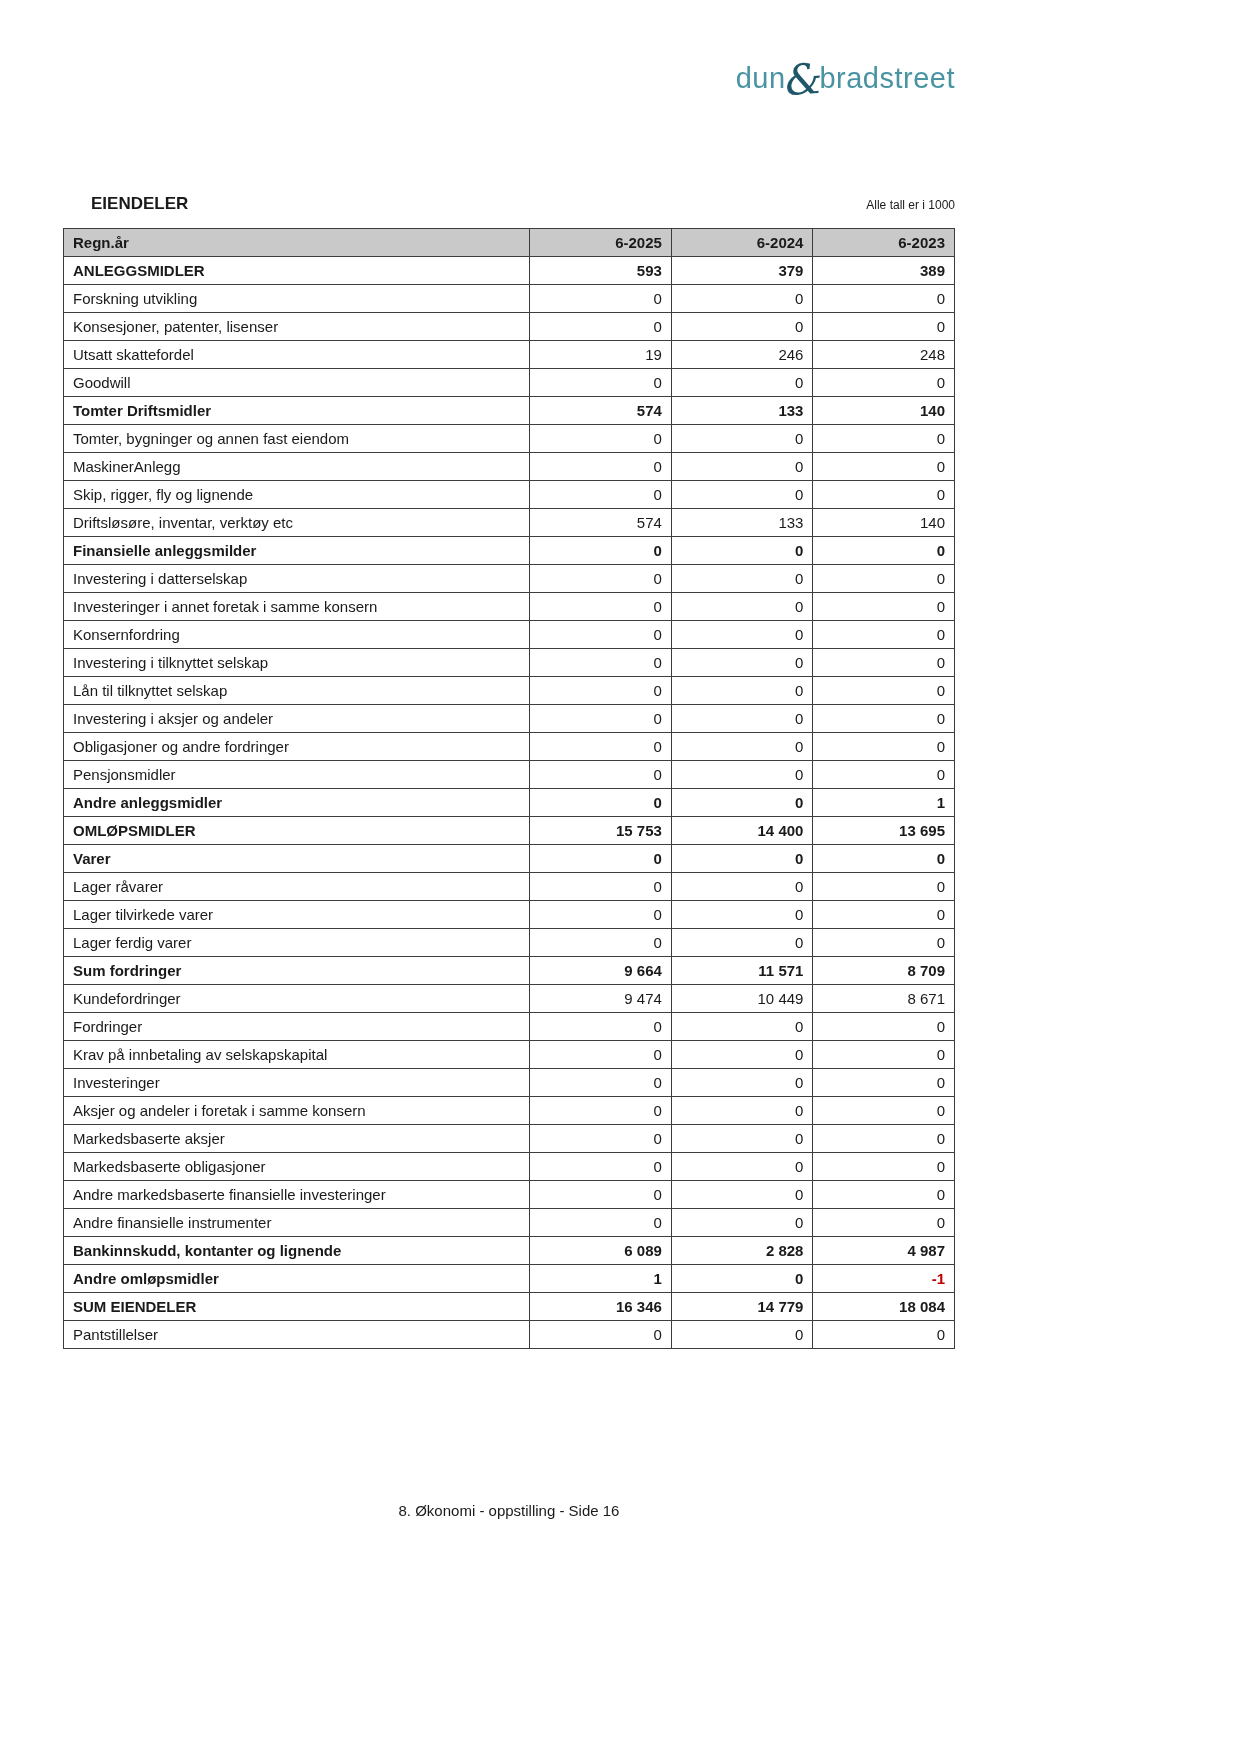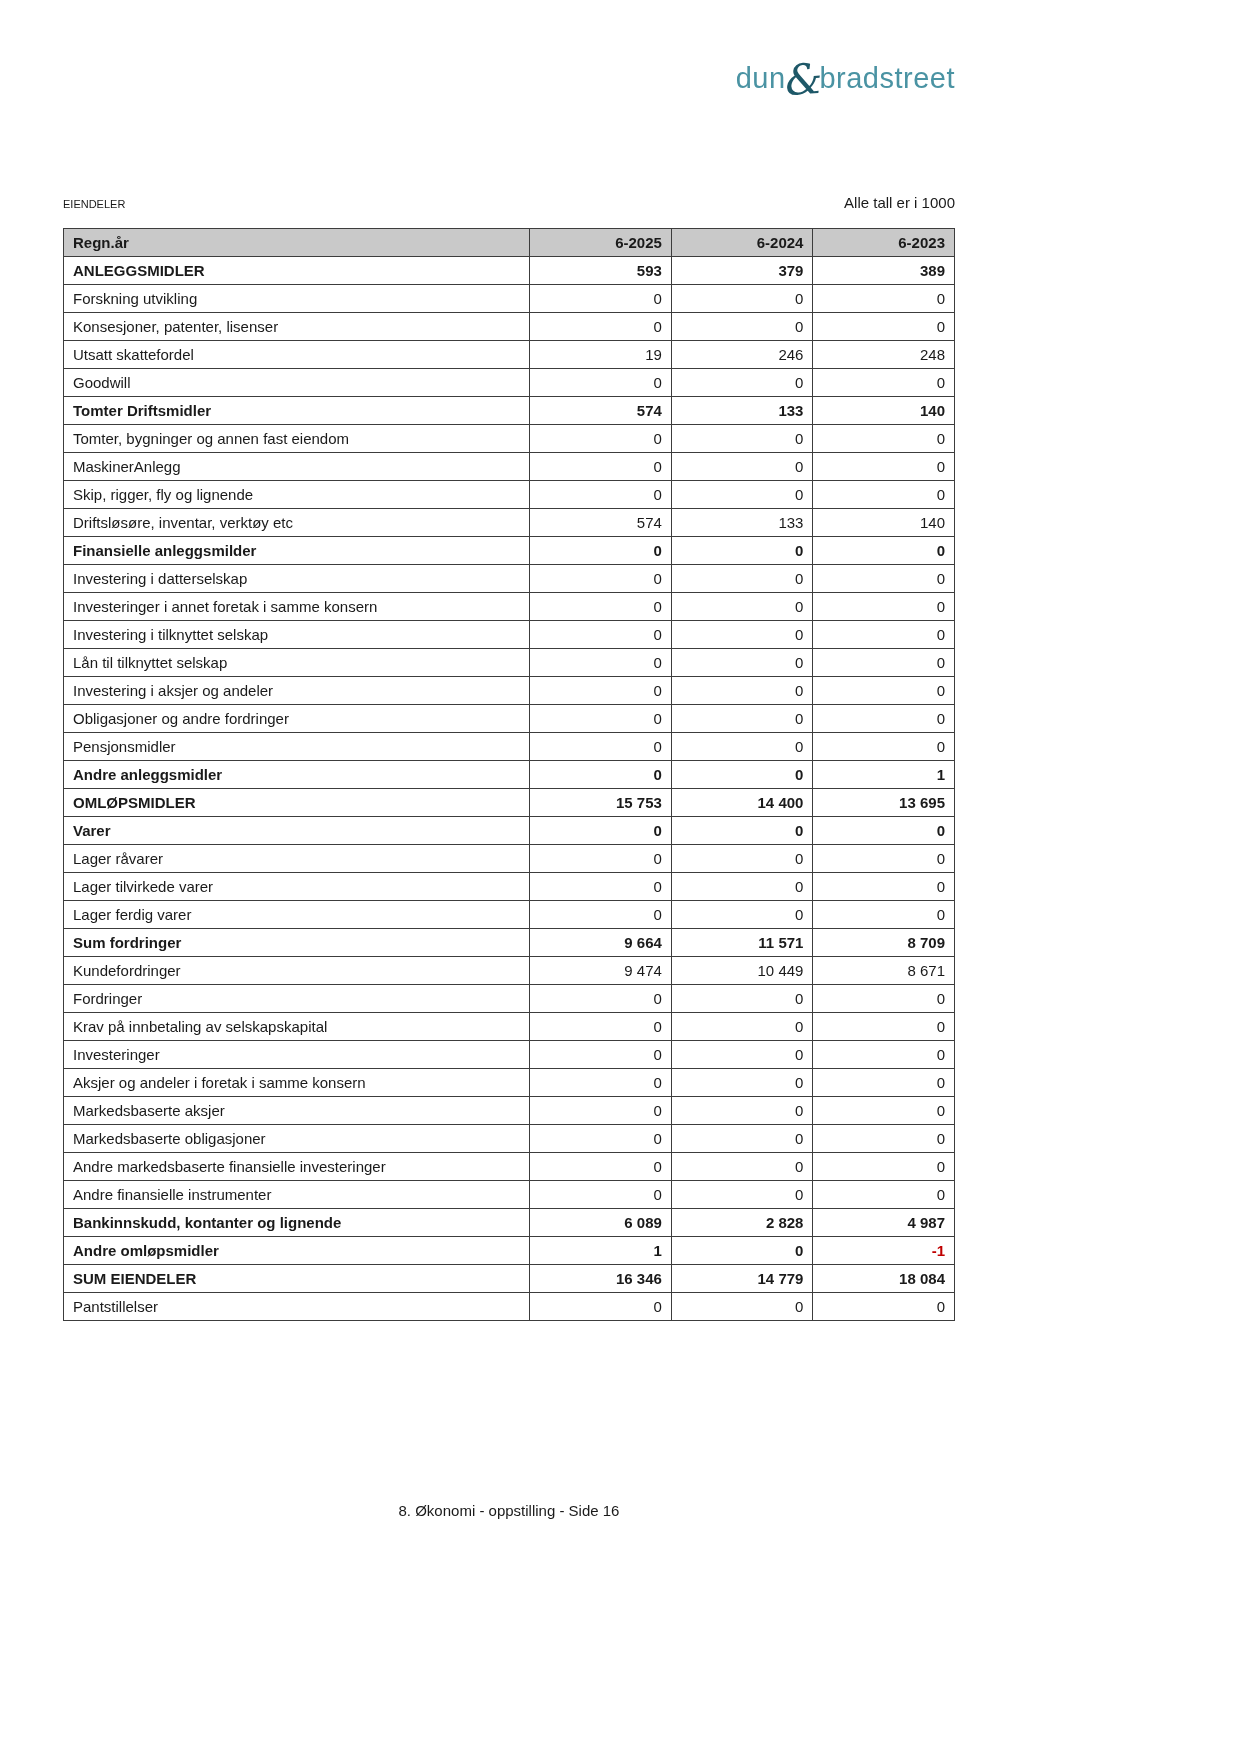--- a/index.html
+++ b/index.html
@@ -38,22 +38,22 @@
     transform: rotate(-4deg);
   }
 
   
   .header-row {
     top: 194px;
     display: flex;
     justify-content: space-between;
     align-items: baseline;
   }
-  .page-title { font-weight: normal; font-size: 11px; }
-  .units-note { font-size: 15px; }
+  .page-title { font-weight: bold; font-size: 17px; margin-left: 28px; }
+  .units-note { font-size: 12px; }
 
   
   table.balance-table {
     top: 228px;
     border-collapse: collapse;
     width: 892px;
     table-layout: fixed;
   }
   .balance-table th, .balance-table td {
     border: 1px solid var(--border, #3c3c3c);
@@ -176,20 +176,26 @@
           <td class="num">0</td>
           <td class="num">0</td>
         </tr>
         <tr>
           <td class="label-col">Investeringer i annet foretak i samme konsern</td>
           <td class="num">0</td>
           <td class="num">0</td>
           <td class="num">0</td>
         </tr>
         <tr>
+          <td class="label-col">Konsernfordring</td>
+          <td class="num">0</td>
+          <td class="num">0</td>
+          <td class="num">0</td>
+        </tr>
+        <tr>
           <td class="label-col">Investering i tilknyttet selskap</td>
           <td class="num">0</td>
           <td class="num">0</td>
           <td class="num">0</td>
         </tr>
         <tr>
           <td class="label-col">Lån til tilknyttet selskap</td>
           <td class="num">0</td>
           <td class="num">0</td>
           <td class="num">0</td>

